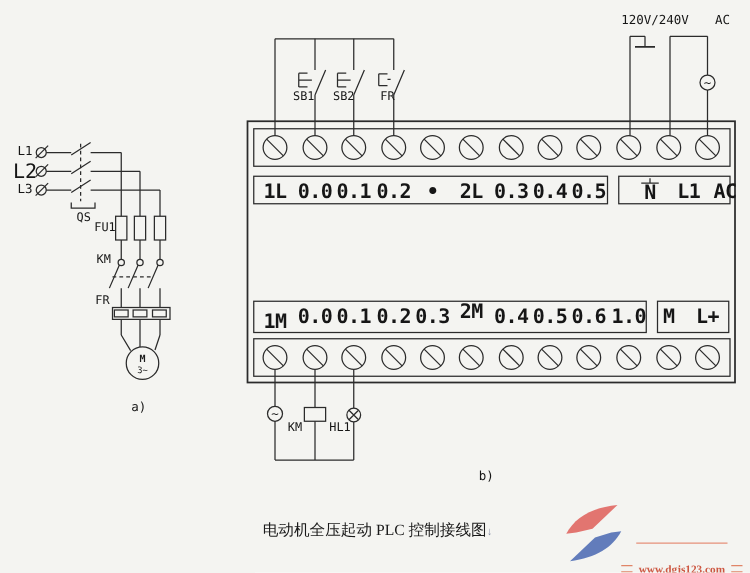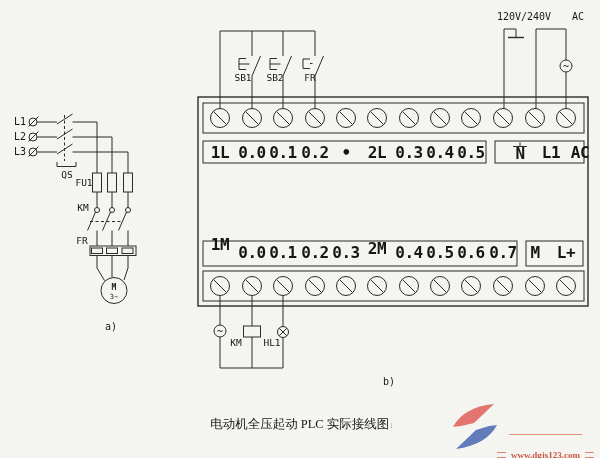--- a/index.html
+++ b/index.html
@@ -180,21 +180,21 @@
       </g>
     </g>
 
     <g opacity="0.85">
       <path d="M453,427 C460,414 473,406 494,404 L474,423 L461,426 Z" fill="#df5f5a" stroke="none"></path>
       <path d="M497,425 C490,438 477,446 456,449 L476,430 L489,426 Z" fill="#4968b2" stroke="none"></path>
     </g>
   </svg>
 
   <span class="lbl" style="left:20px;top:117px;font-size:10px">L1</span>
-  <span class="lbl" style="left:20px;top:132px;font-size:10px">L2</span>
+  <span class="lbl" style="left:20px;top:132px;font-size:16px">L2</span>
   <span class="lbl" style="left:20px;top:147px;font-size:10px">L3</span>
   <span class="lbl" style="left:67px;top:170px">QS</span>
   <span class="lbl" style="left:84px;top:178px">FU1</span>
   <span class="lbl" style="left:83px;top:203px">KM</span>
   <span class="lbl" style="left:82px;top:236px">FR</span>
   <span class="lbl" style="left:111px;top:322px;font-size:10px">a)</span>
 
   <span class="lbl" style="left:243px;top:73px">SB1</span>
   <span class="lbl" style="left:275px;top:73px">SB2</span>
   <span class="lbl" style="left:310px;top:73px">FR</span>
@@ -208,39 +208,39 @@
   <span class="lbl tlbl" style="left:315px;top:148px">0.2</span>
   <span class="lbl tlbl" style="left:346px;top:148px">•</span>
   <span class="lbl tlbl" style="left:377px;top:148px">2L</span>
   <span class="lbl tlbl" style="left:409px;top:148px">0.3</span>
   <span class="lbl tlbl" style="left:440px;top:148px">0.4</span>
   <span class="lbl tlbl" style="left:471px;top:148px">0.5</span>
   <span class="lbl tlbl" style="left:520px;top:149px">N</span>
   <span class="lbl tlbl" style="left:551px;top:148px">L1</span>
   <span class="lbl tlbl" style="left:580px;top:148px">AC</span>
 
-  <span class="lbl tlbl" style="left:220px;top:240px">1M</span>
+  <span class="lbl tlbl" style="left:220px;top:252px">1M</span>
   <span class="lbl tlbl" style="left:252px;top:248px">0.0</span>
   <span class="lbl tlbl" style="left:283px;top:248px">0.1</span>
   <span class="lbl tlbl" style="left:315px;top:248px">0.2</span>
   <span class="lbl tlbl" style="left:346px;top:248px">0.3</span>
   <span class="lbl tlbl" style="left:377px;top:244px">2M</span>
   <span class="lbl tlbl" style="left:409px;top:248px">0.4</span>
   <span class="lbl tlbl" style="left:440px;top:248px">0.5</span>
   <span class="lbl tlbl" style="left:471px;top:248px">0.6</span>
-  <span class="lbl tlbl" style="left:503px;top:248px">0.7</span>
+  <span class="lbl tlbl" style="left:503px;top:248px">1.0</span>
   <span class="lbl tlbl" style="left:535px;top:248px">M</span>
   <span class="lbl tlbl" style="left:566px;top:248px">L+</span>
 
   <span class="lbl" style="left:236px;top:338px">KM</span>
   <span class="lbl" style="left:272px;top:338px">HL1</span>
   <span class="lbl" style="left:389px;top:377px;font-size:10px">b)</span>
 
   <div class="cap" style="left:302px;top:416px">
-    <span>电动机全压起动 PLC 实际接线图</span><span class="mark">↓</span>
+    <span>电动机全压起动 PLC 控制接线图</span><span class="mark">↓</span>
   </div>
 
   <div class="wm-url">
     <span class="seg"></span>
     <span class="utext">www.dgjs123.com</span>
     <span class="seg"></span>
   </div>
 
 </div>
 

